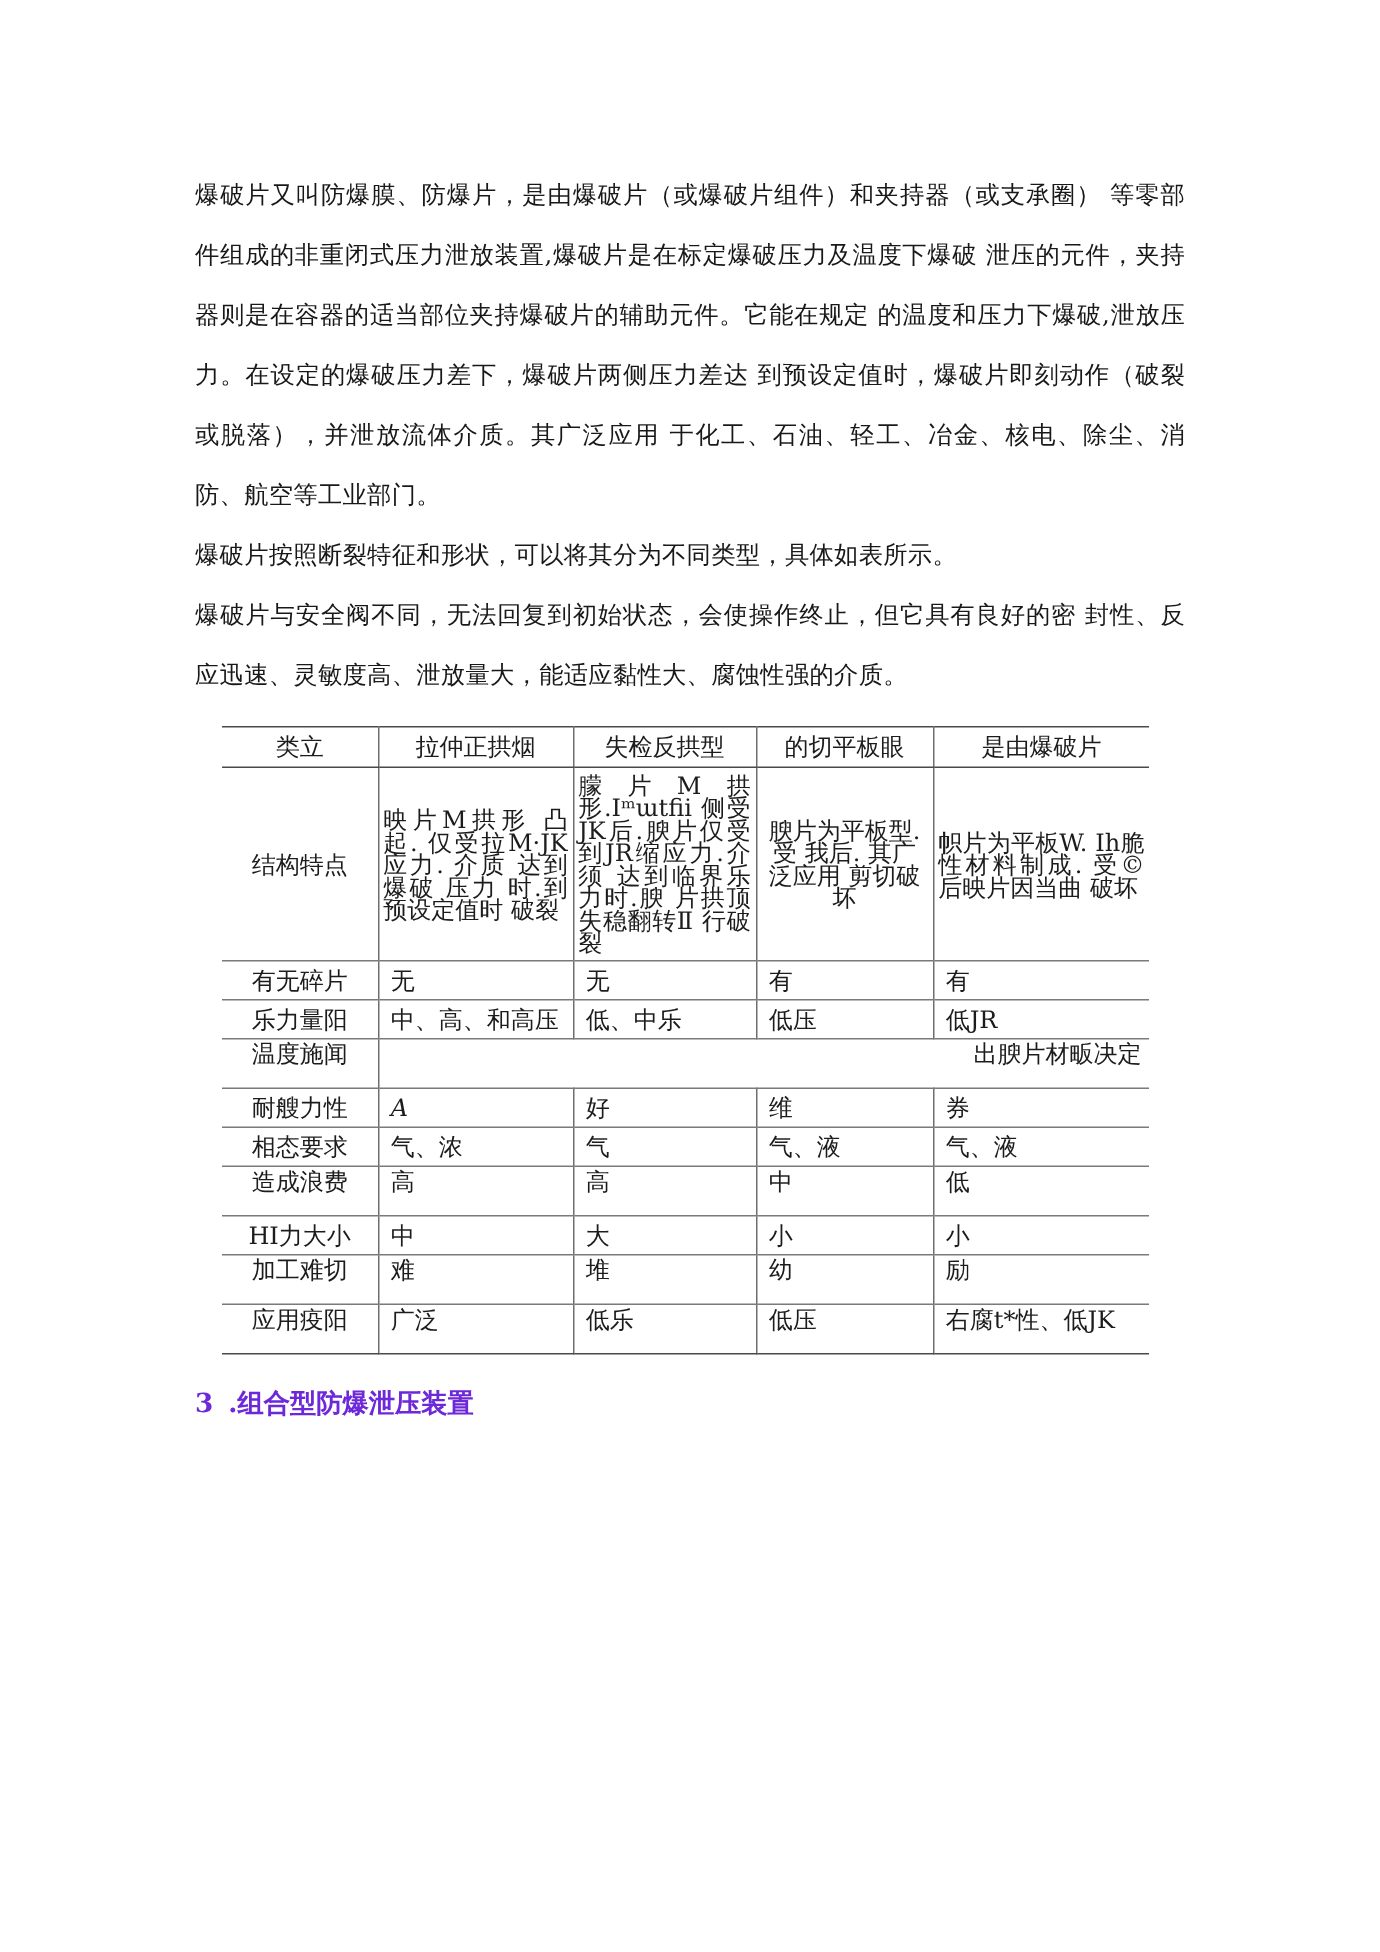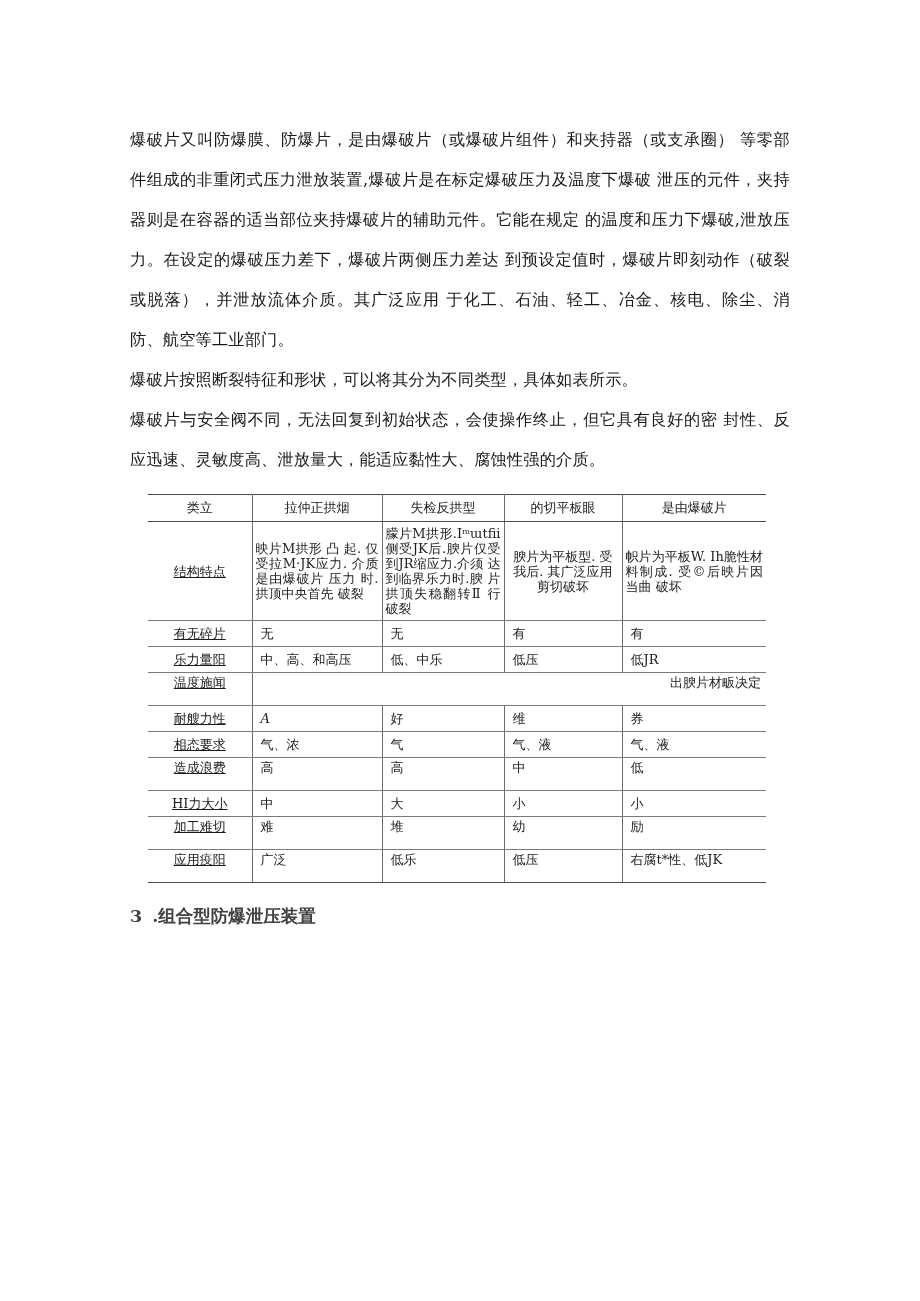--- a/index.html
+++ b/index.html
@@ -18,21 +18,21 @@
   .page {
     position: relative;
     width: 920px;
     height: 1301px;
     box-sizing: border-box;
     padding: 0;
   }
   .content {
     position: absolute;
     left: 130px;
-    top: 120px;
+    top: 110px;
     width: 660px;
   }
 
   
   .para {
     font-size: 16.2px;
     line-height: 40px;
     text-align: justify;
     text-justify: inter-ideograph;
     margin: 0 0 0 0;
@@ -42,35 +42,35 @@
   .para + .para { margin-top: 0; }
 
   .gap-sm { height: 8px; }
   .gap-md { height: 16px; }
 
   
   .heading {
     font-size: 17.5px;
     line-height: 34px;
     margin: 0;
-    color: #404040;
+    color: #6d28d9;
     font-family: "DejaVu Serif", "Liberation Serif", serif;
   }
   .heading .num { margin-right: 10px; }
 
   
   .tbl-wrap {
     margin: 14px 0 0 18px;
     width: 618px;
   }
   table.spec {
     border-collapse: collapse;
     width: 618px;
     table-layout: fixed;
-    font-size: 13px;
+    font-size: 16px;
     line-height: 15px;
     color: #1c1c1c;
   }
   table.spec col.c0 { width: 104px; }
   table.spec col.c1 { width: 130px; }
   table.spec col.c2 { width: 122px; }
   table.spec col.c3 { width: 118px; }
   table.spec col.c4 { width: 144px; }
 
   table.spec th, table.spec td {
@@ -92,21 +92,20 @@
   table.spec td.rowlabel {
     border-left: none;
   }
   table.spec tr.hdr th.last,
   table.spec td.last {
     border-right: none;
   }
   table.spec td.rowlabel {
     text-align: center;
     white-space: nowrap;
-    text-decoration: underline;
   }
   table.spec td.val {
     text-align: left;
     padding-left: 8px;
   }
   table.spec tr.structrow td {
     vertical-align: middle;
     height: 84px;
   }
   table.spec tr.structrow td.val {
@@ -156,21 +155,21 @@
             <th class="first">类立</th>
             <th>拉仲正拱烟</th>
             <th>失检反拱型</th>
             <th>的切平板眼</th>
             <th class="last">是由爆破片</th>
           </tr>
         </thead>
         <tbody>
           <tr class="structrow">
             <td class="rowlabel">结构特点</td>
-            <td class="val">映片M拱形 凸 起.  仅受拉M·JK应力. 介质 是由爆破片 压力 时.拱顶中央首先 破裂</td>
+            <td class="val">映片M拱形 凸 起.  仅受拉M·JK应力. 介质 达到爆破 压力 时.到预设定值时 破裂</td>
             <td class="val">朦片M拱形.Iᵐɯtfii 侧受JK后.腴片仅受    到JR缩应力.介须   达到临界乐力时.腴 片拱顶失稳翻转Ⅱ 行破裂</td>
             <td class="val c-center">腴片为平板型. 受 我后. 其广泛应用 剪切破坏</td>
             <td class="val last">帜片为平板W. Ih脆性材料制成. 受©后映片因当曲 破坏</td>
           </tr>
 
           <tr class="datarow">
             <td class="rowlabel">有无碎片</td>
             <td class="val">无</td>
             <td class="val">无</td>
             <td class="val">有</td>

